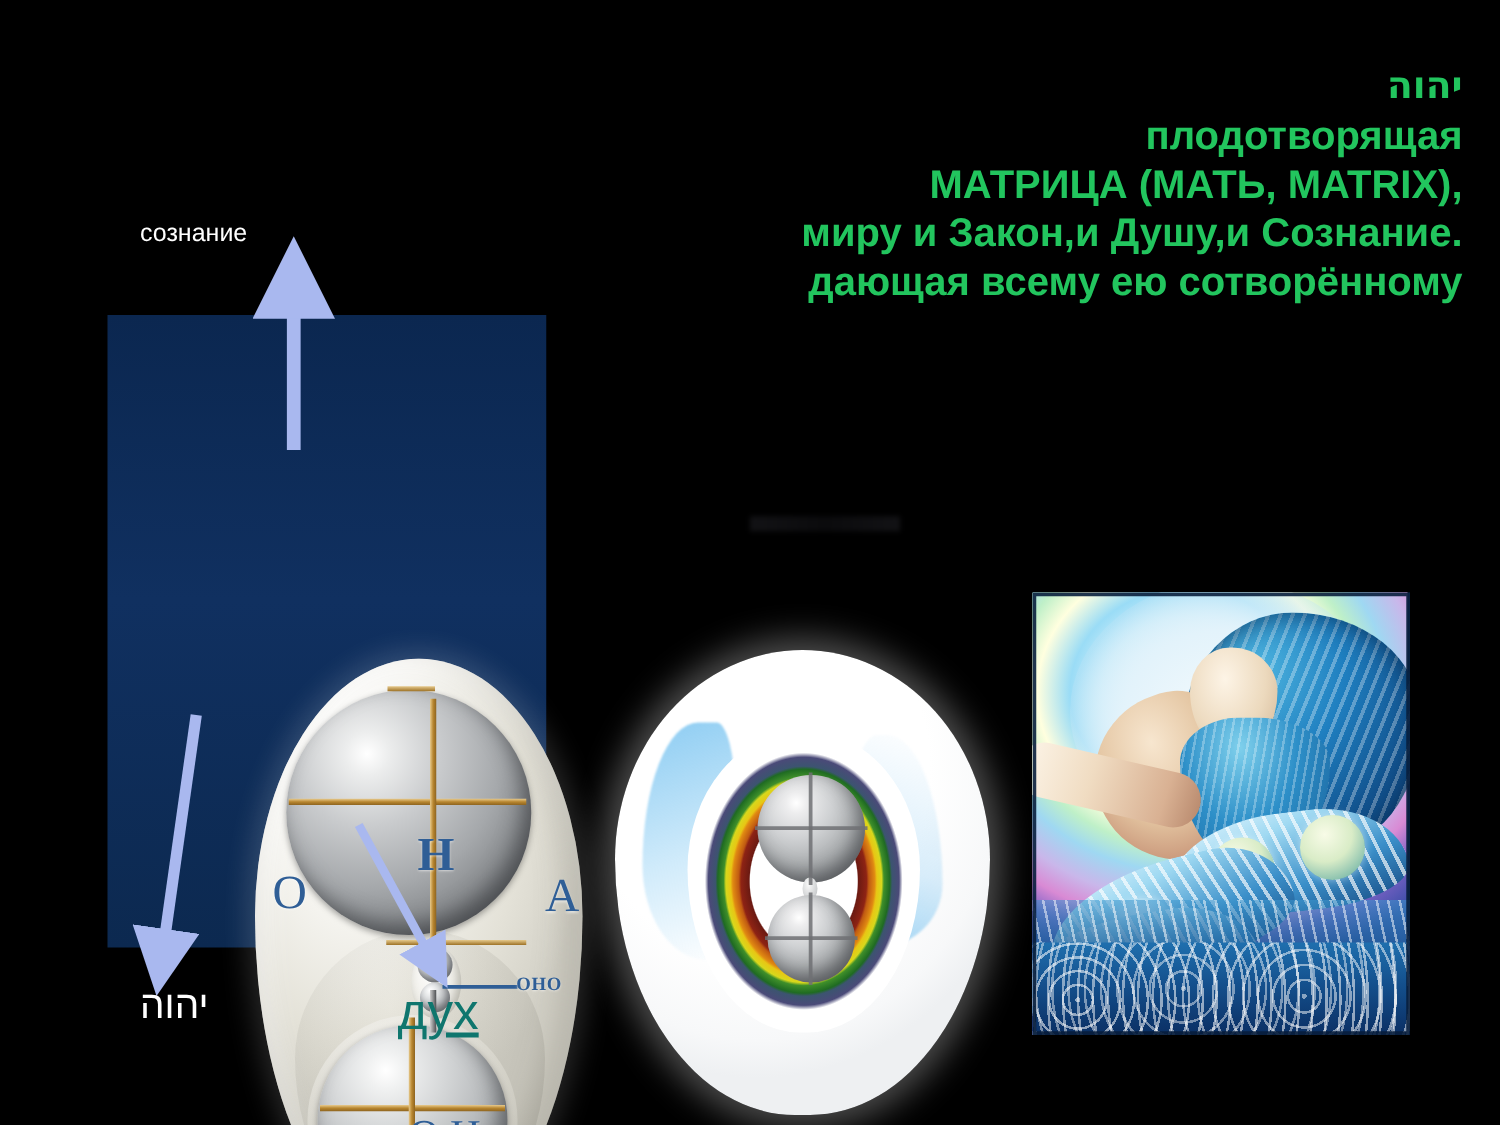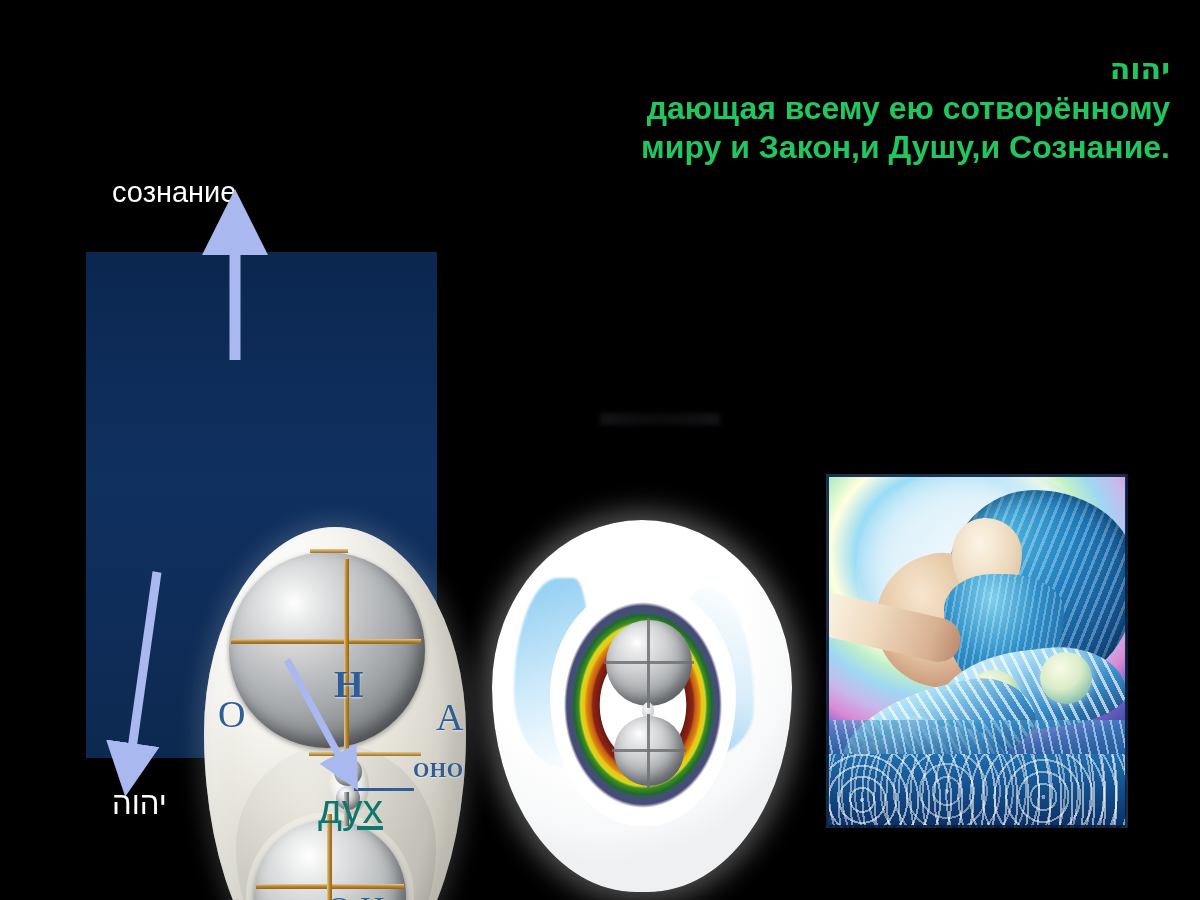--- a/index.html
+++ b/index.html
@@ -8,21 +8,21 @@
   .stage{position:relative;width:1200px;height:900px;background:#000000;}
 
   
   .title{
     position:absolute;left:88px;top:78px;
     font-size:54px;font-weight:bold;letter-spacing:1px;
     color:#9fb0e8;line-height:1;white-space:nowrap;
   }
   .lbl-soznanie{
     position:absolute;left:112px;top:176px;
-    font-size:29px;color:#ffffff;white-space:nowrap;
+    font-size:20px;color:#ffffff;white-space:nowrap;
   }
   .lbl-dusha{
     position:absolute;left:112px;top:786px;
     font-size:31px;color:#ffffff;white-space:nowrap;
   }
   .lbl-duh{
     position:absolute;left:318px;top:786px;
     font-size:41px;color:#0f766e;white-space:nowrap;text-decoration:underline;
   }
 
@@ -102,21 +102,21 @@
      background:linear-gradient(90deg,#cfcfcf,#4d4f52);}
 
   
   .gl{position:absolute;color:#2f5e96;font-family:"Liberation Serif","DejaVu Serif",serif;
       text-shadow:0 1px 2px rgba(255,255,255,.55);}
   .gl-O{left:132px;top:440px;font-size:38px;}
   .gl-A{left:350px;top:443px;font-size:38px;}
   .gl-N{left:248px;top:410px;font-size:38px;font-weight:bold;}
   .gl-OH-o{left:241px;top:638px;font-size:34px;}
   .gl-OH-h{left:274px;top:638px;font-size:34px;}
-  .gl-ONO{left:327px;top:506px;font-size:21px;font-weight:bold;letter-spacing:.5px;}
+  .gl-ONO{left:327px;top:528px;font-size:15px;font-weight:bold;letter-spacing:.5px;}
   .ono-line{position:absolute;left:268px;top:536px;width:60px;height:3px;background:#2f5e96;}
 
   
   .arrow{position:absolute;}
 
   
   .textblock{
     position:absolute;left:470px;top:52px;width:700px;
     text-align:right;color:#22c55e;
   }
@@ -318,22 +318,24 @@
     <line x1="235" y1="360" x2="235" y2="222" stroke="#a9b8ef" stroke-width="11" marker-end="url(#ah)"></line>
     <line x1="157" y1="572" x2="129" y2="770" stroke="#a9b8ef" stroke-width="9" marker-end="url(#ah)"></line>
     <line x1="287" y1="660" x2="348" y2="772" stroke="#a9b8ef" stroke-width="7" marker-end="url(#ah)"></line>
   </svg>
 
   <div class="lbl-dusha">יהוה</div>
   <div class="lbl-duh">дух</div>
 
   <div class="textblock">
     <div class="hebrew">יהוה</div>
+    <div class="rline">плодотворящая</div>
+    <div class="rline">МАТРИЦА (МАТЬ, MATRIX),</div>
+    <div class="rline">миру и Закон,и Душу,и Сознание.</div>
     <div class="rline">дающая всему ею сотворённому</div>
-    <div class="rline">миру и Закон,и Душу,и Сознание.</div>
   </div>
   <div class="ghost"></div>
 
   <div class="painting">
     <div class="pa-halo"></div>
     <div class="pa-cloud"></div>
     <div class="pa-hair"></div>
     <div class="pa-torso"></div>
     <div class="pa-face"></div>
     <div class="pa-beard"></div>

